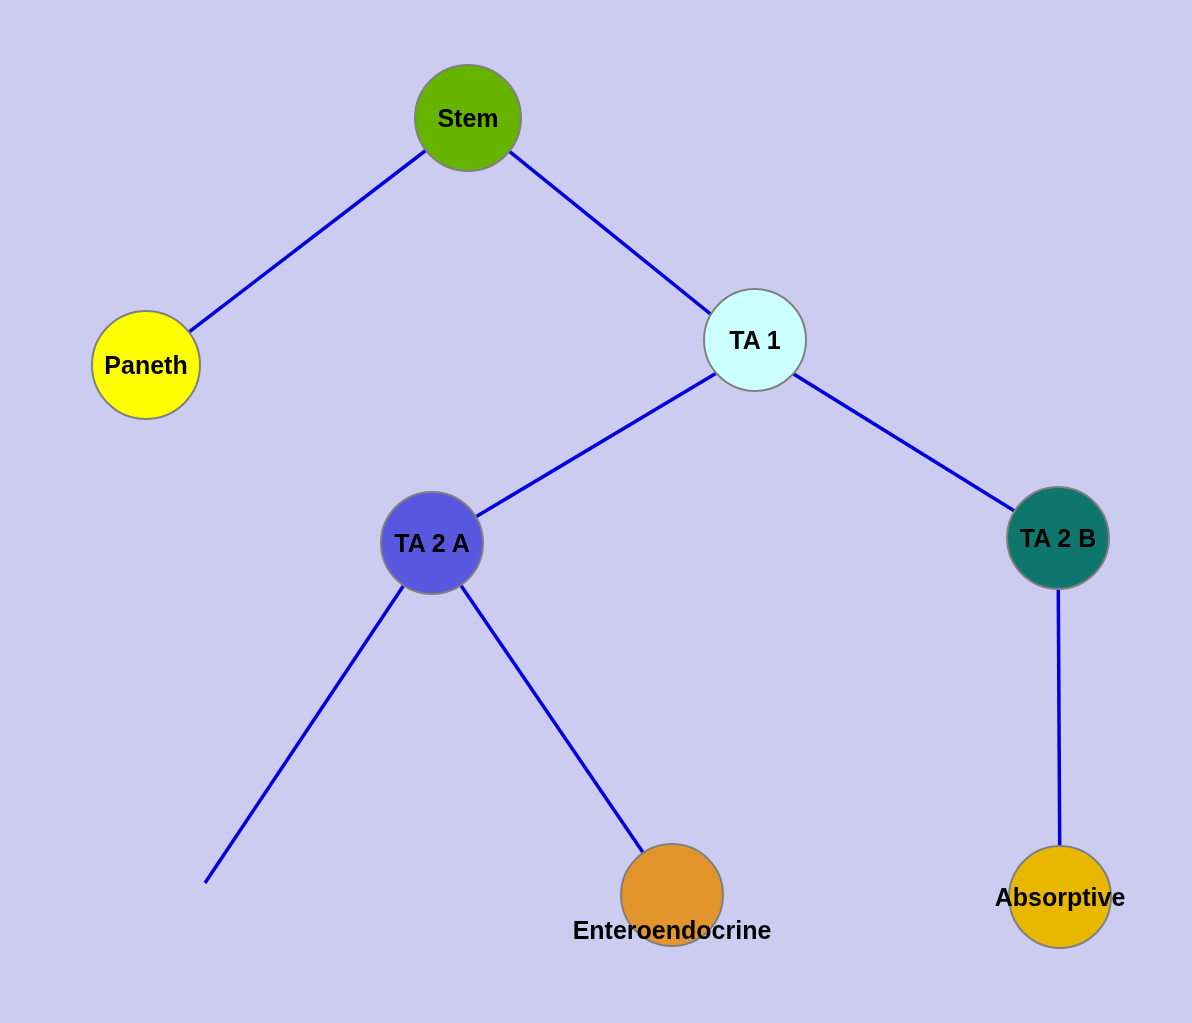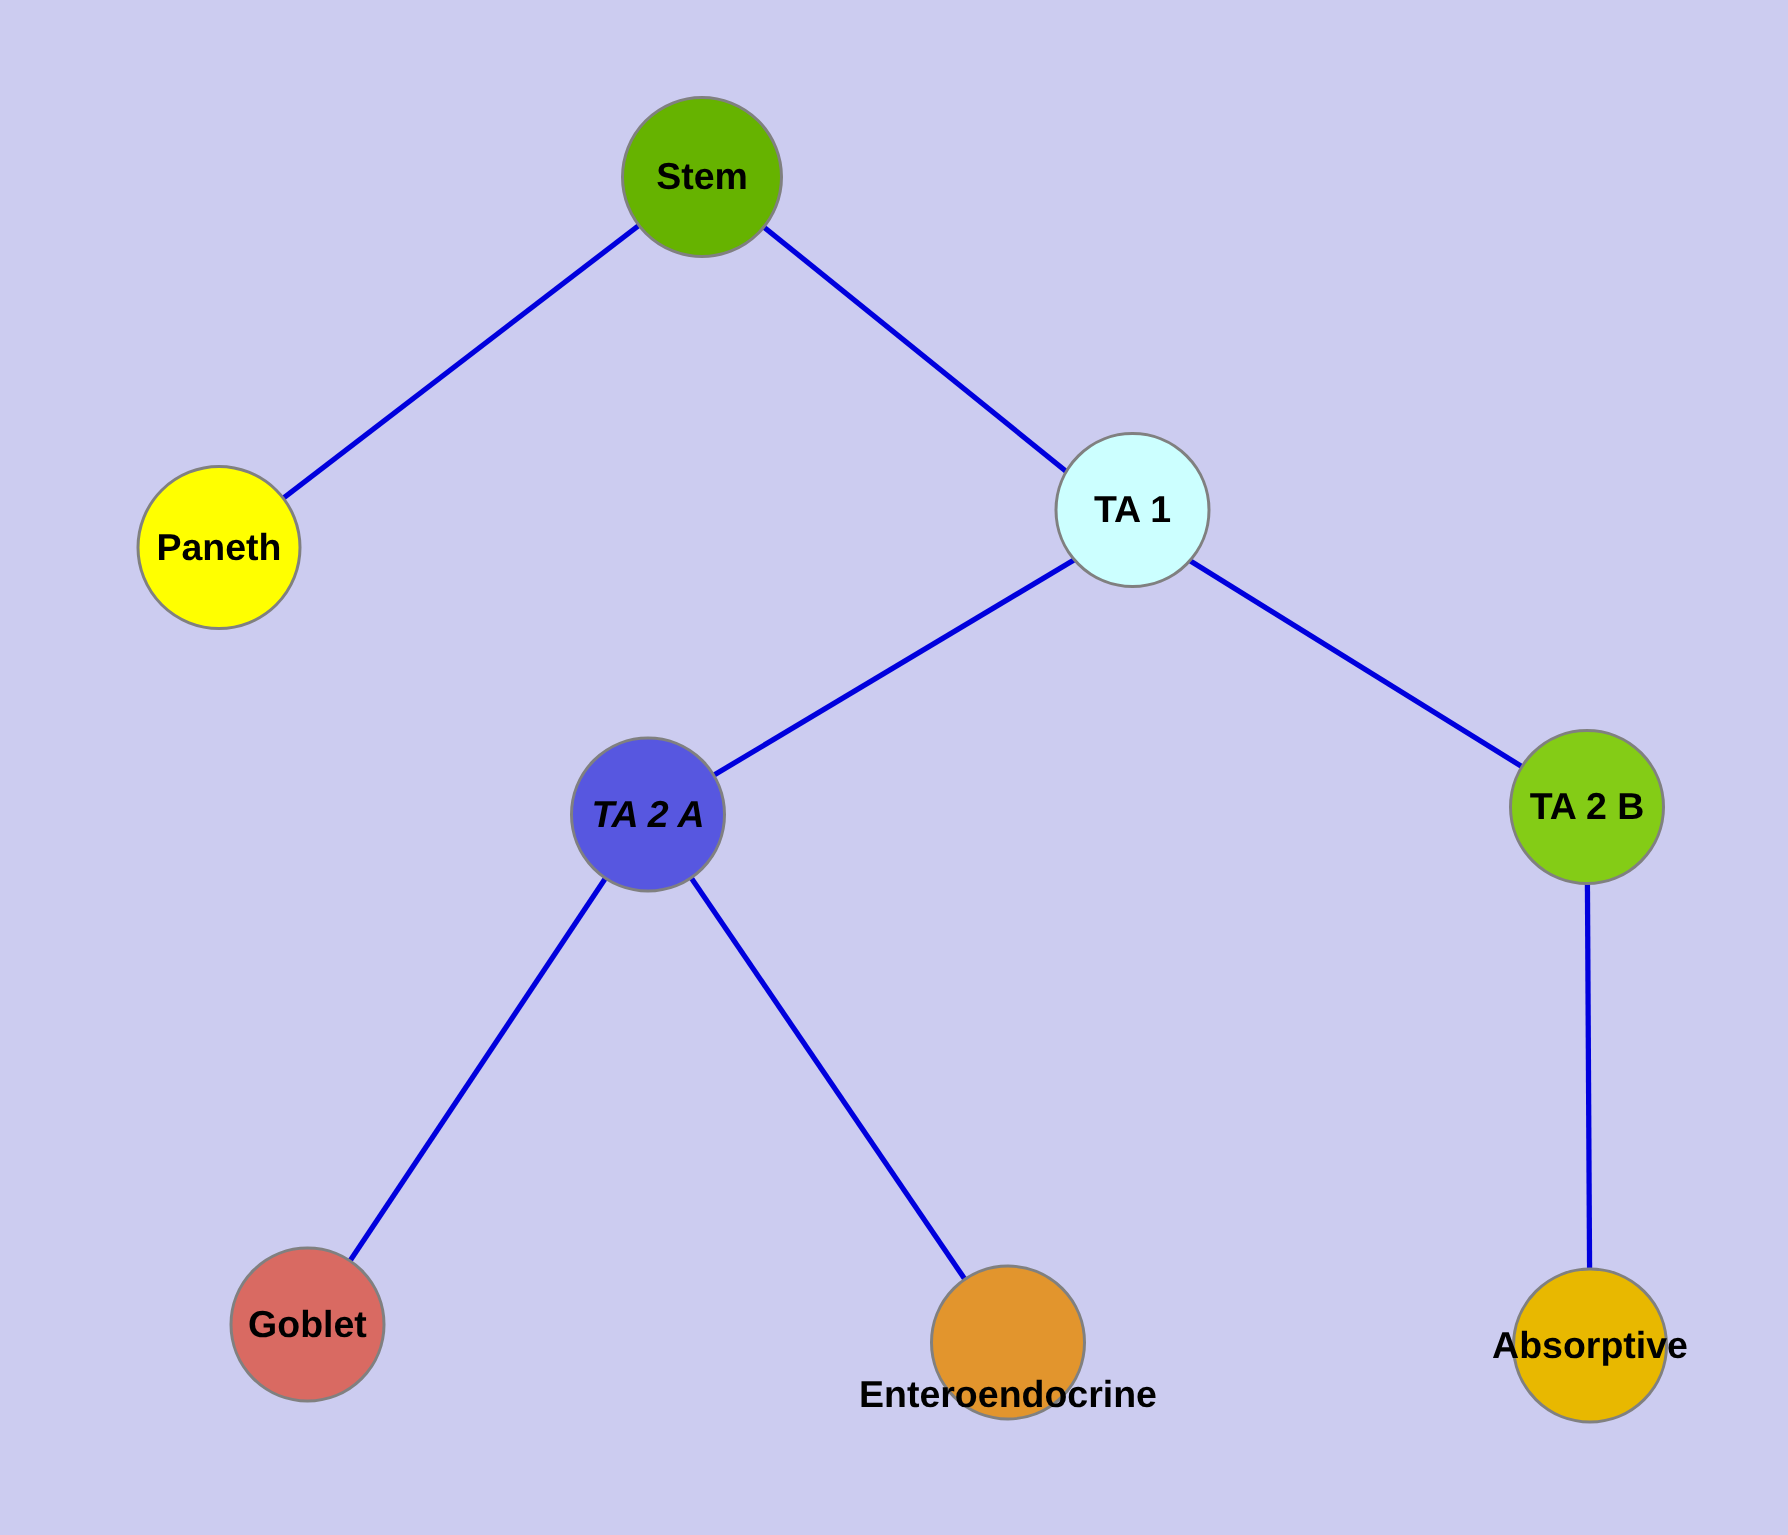--- a/index.html
+++ b/index.html
@@ -50,28 +50,25 @@
     </svg>
     <div class="node" style="left: 414px; top: 64px; width: 108px; height: 108px; background: rgb(102, 179, 0); border: 2px solid rgb(128, 128, 128);">
       <span class="node-label">Stem</span>
     </div>
     <div class="node" style="left: 91px; top: 310px; width: 110px; height: 110px; background: rgb(255, 255, 0); border: 2px solid rgb(128, 128, 128);">
       <span class="node-label">Paneth</span>
     </div>
     <div class="node" style="left: 703px; top: 288px; width: 104px; height: 104px; background: rgb(204, 255, 255); border: 2px solid rgb(128, 128, 128);">
       <span class="node-label">TA 1</span>
     </div>
-    <div class="node" style="left: 380px; top: 491px; width: 104px; height: 104px; background: rgb(87, 87, 224); border: 2px solid rgb(128, 128, 128); font-style: italic;">
+    <div class="node" style="left: 380px; top: 491px; width: 104px; height: 104px; background: rgb(87, 87, 224); border: 2px solid rgb(128, 128, 128);">
       <span class="node-label">TA 2 A</span>
     </div>
-    <div class="node" style="left: 1006px; top: 486px; width: 104px; height: 104px; background: #84cc16; border: 2px solid rgb(128, 128, 128);">
+    <div class="node" style="left: 1006px; top: 486px; width: 104px; height: 104px; background: #0f766e; border: 2px solid rgb(128, 128, 128);">
       <span class="node-label">TA 2 B</span>
-    </div>
-    <div class="node" style="left: 153px; top: 831px; width: 104px; height: 104px; background: rgb(217, 106, 98); border: 2px solid rgb(128, 128, 128);">
-      <span class="node-label">Goblet</span>
     </div>
     <div class="node" style="left: 620px; top: 843px; width: 104px; height: 104px; background: rgb(226, 149, 45); border: 2px solid rgb(128, 128, 128); align-items: flex-end;">
       <span class="node-label">Enteroendocrine</span>
     </div>
     <div class="node" style="left: 1008px; top: 845px; width: 104px; height: 104px; background: rgb(232, 184, 0); border: 2px solid rgb(128, 128, 128);">
       <span class="node-label">Absorptive</span>
     </div>
   </div>
 
 </body></html>

